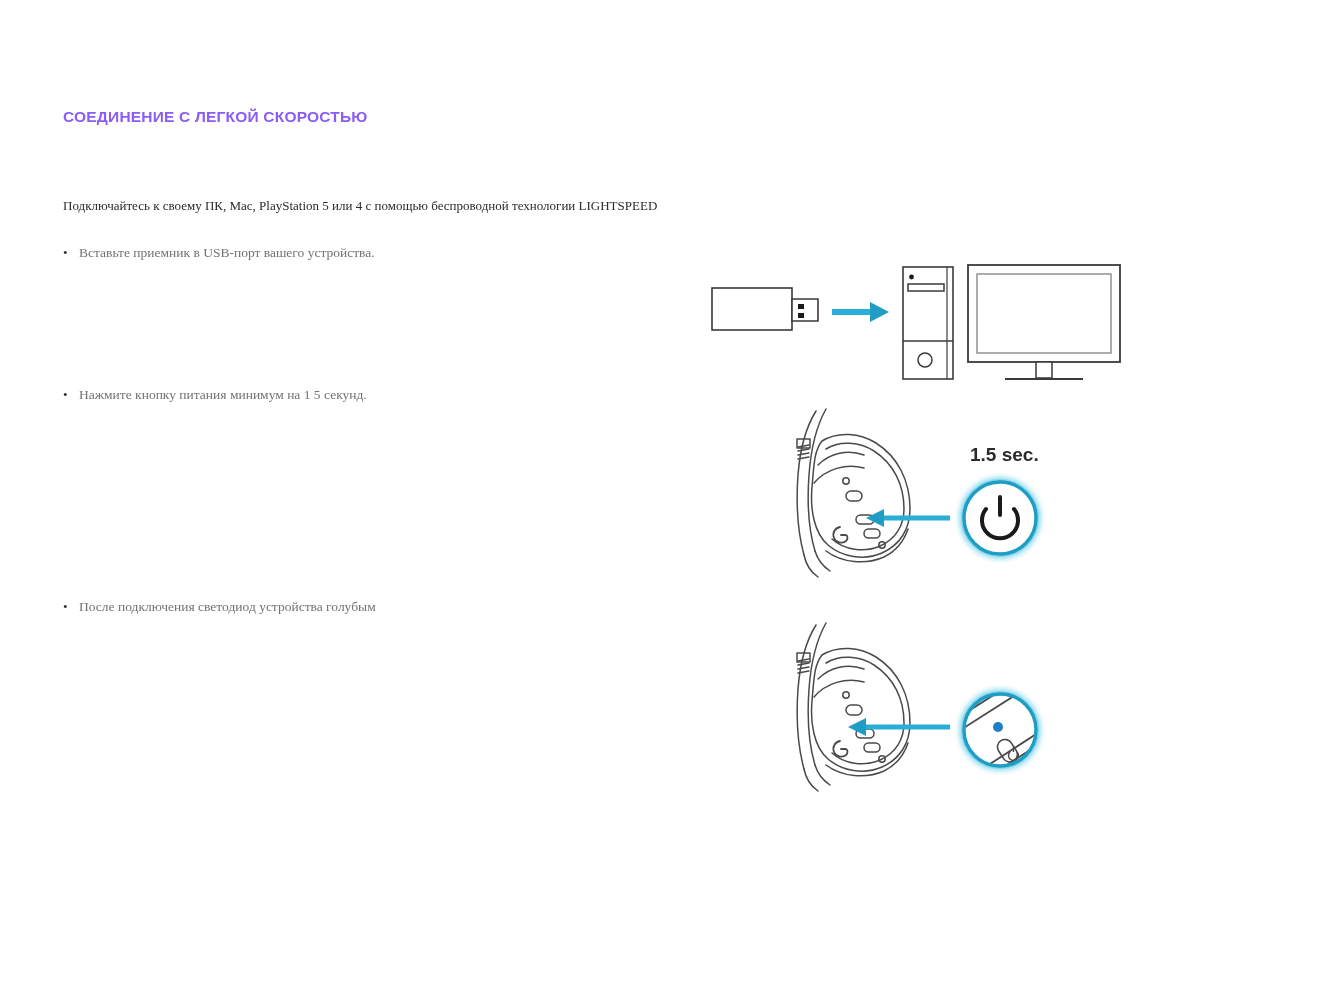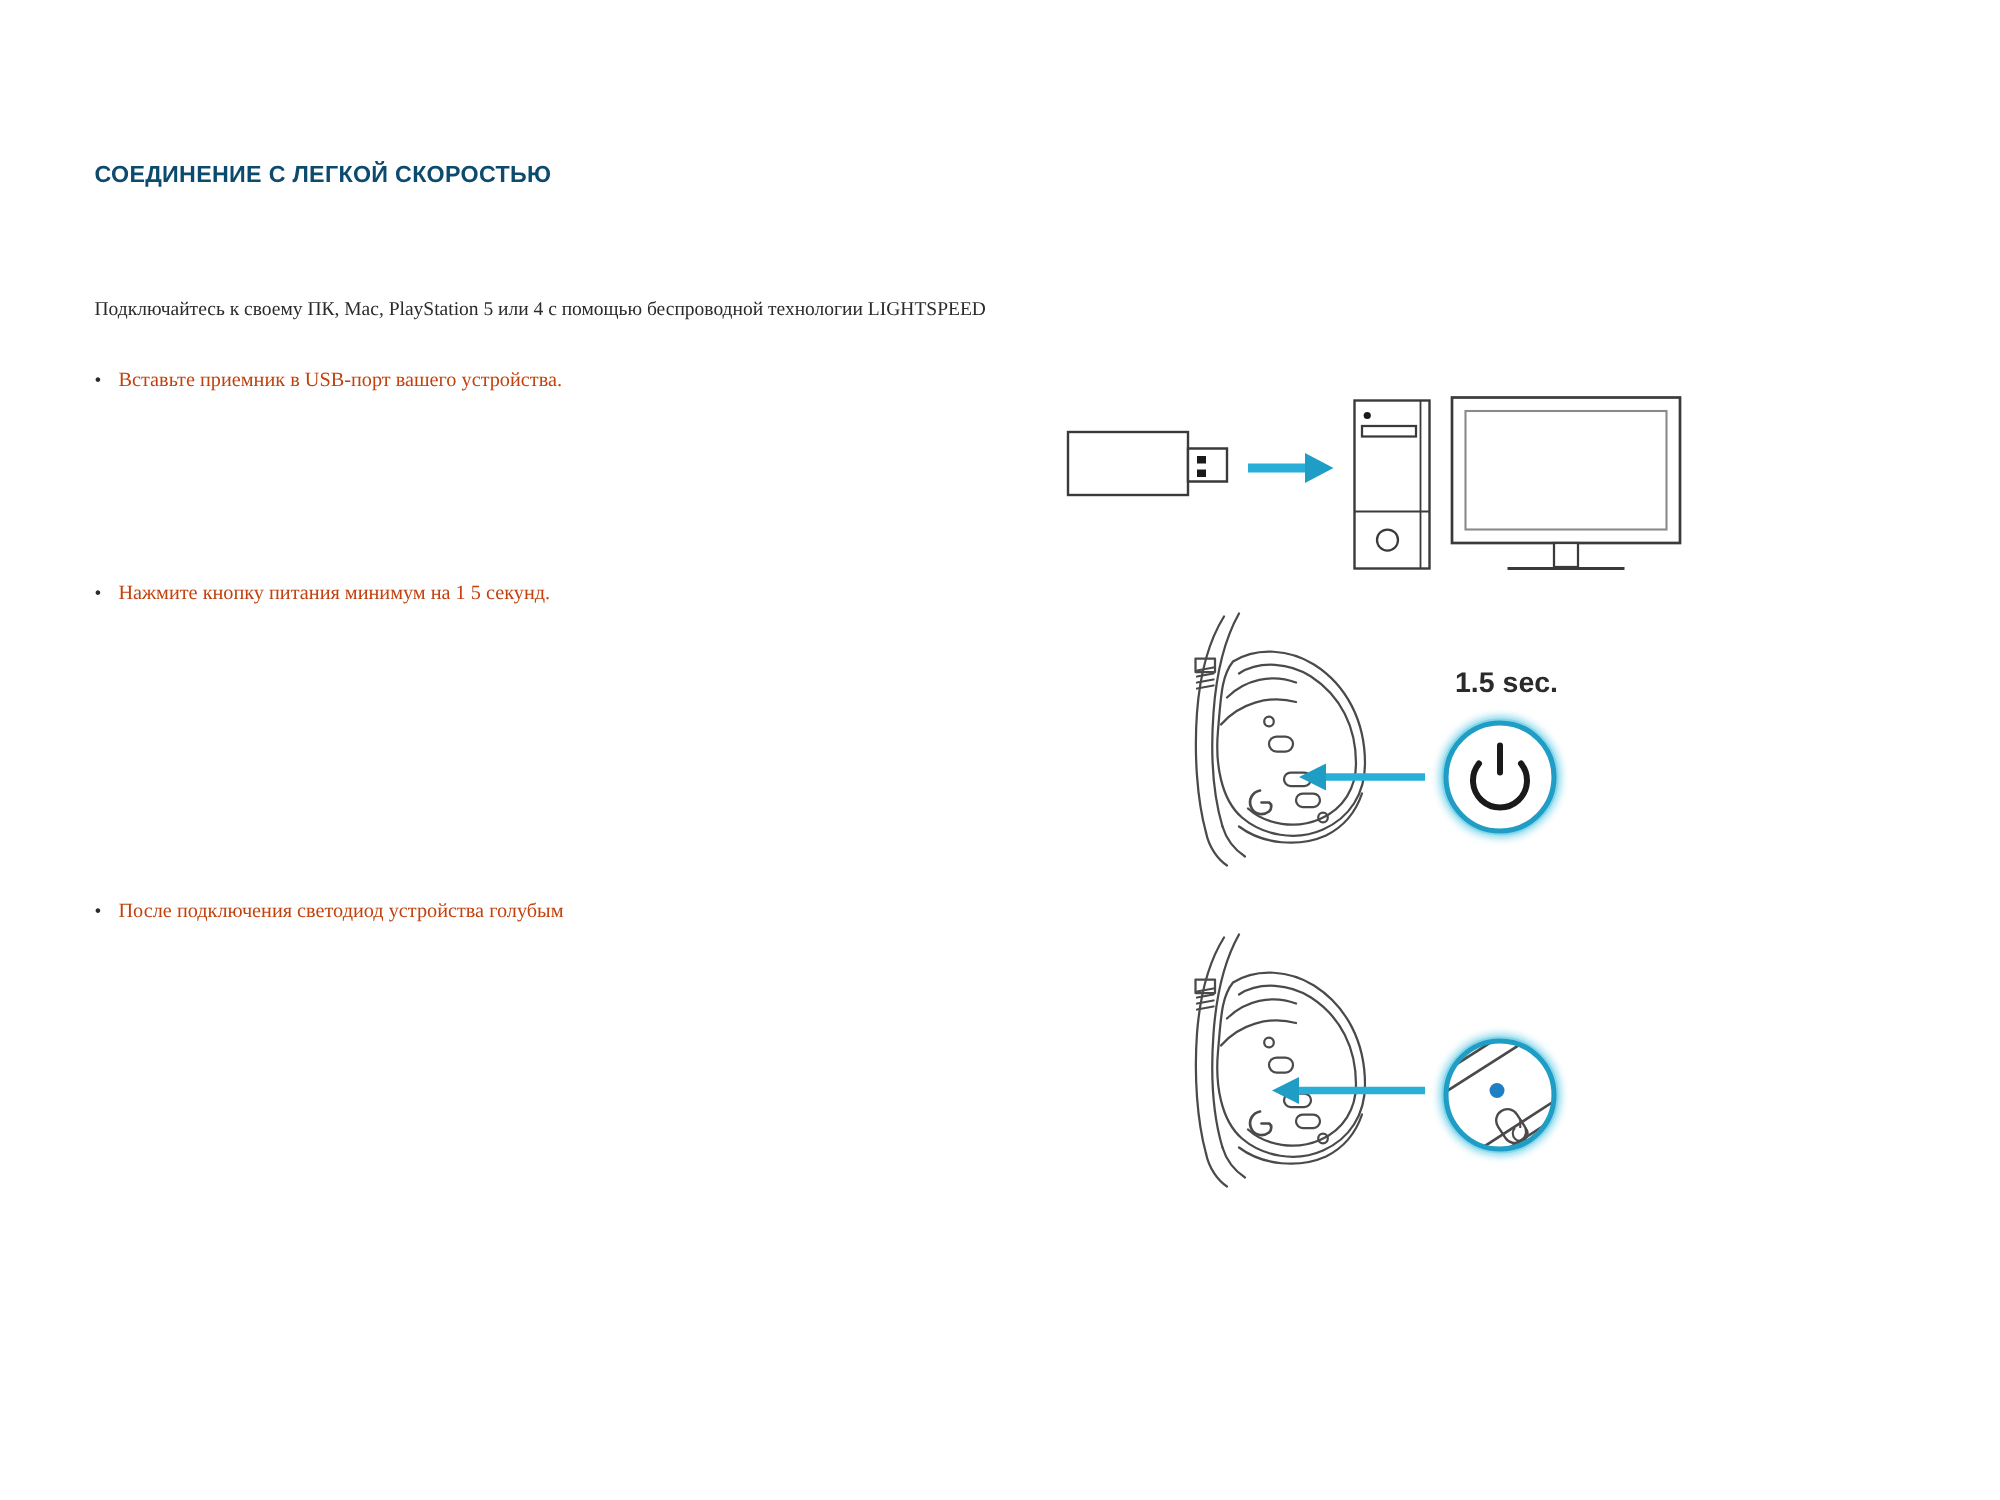--- a/index.html
+++ b/index.html
@@ -24,21 +24,21 @@
 
   
   .heading {
     position: absolute;
     left: 63px;
     top: 108px;
     font-family: "Liberation Sans", "DejaVu Sans", sans-serif;
     font-weight: bold;
     font-size: 15.5px;
     letter-spacing: 0.2px;
-    color: #0c4a6e;
+    color: #8b5cf6;
     white-space: nowrap;
   }
   .intro {
     position: absolute;
     left: 63px;
     top: 198px;
     font-size: 13px;
     color: #2b2b2b;
     white-space: nowrap;
   }
@@ -51,21 +51,21 @@
   }
   .bullet-dot {
     width: 16px;
     flex: 0 0 16px;
     font-size: 13px;
     line-height: 1;
     color: #2b2b2b;
   }
   .bullet-text {
     font-size: 13.5px;
-    color: #c2410c;
+    color: #737373;
   }
   #bullet-0 { top: 245px; }
   #bullet-1 { top: 387px; }
   #bullet-2 { top: 599px; }
 
   
   .fig {
     position: absolute;
   }
   #fig-usb      { left: 700px; top: 255px;  width: 440px; height: 140px; }

